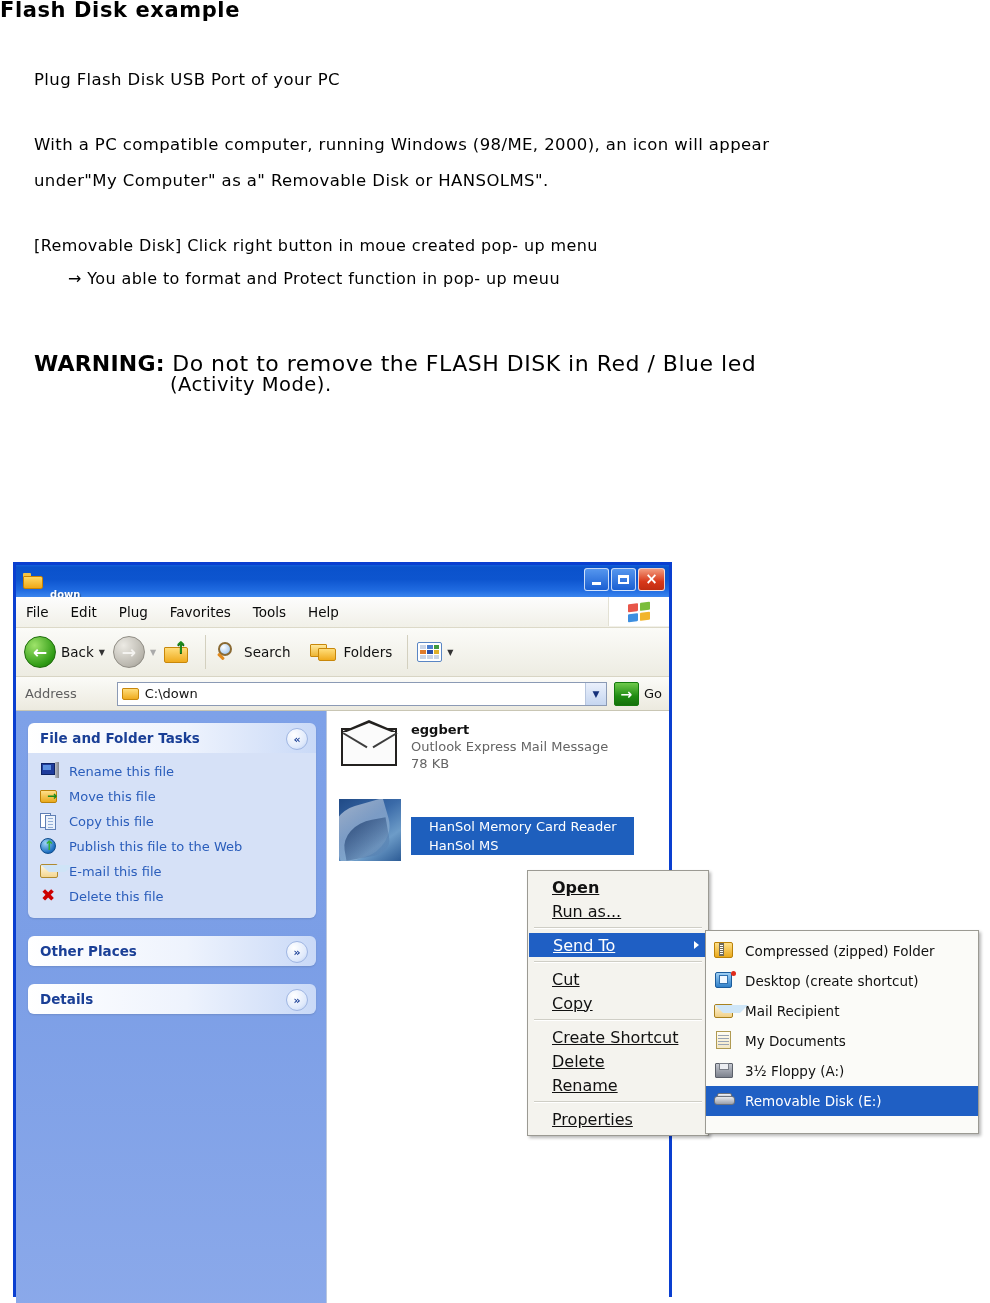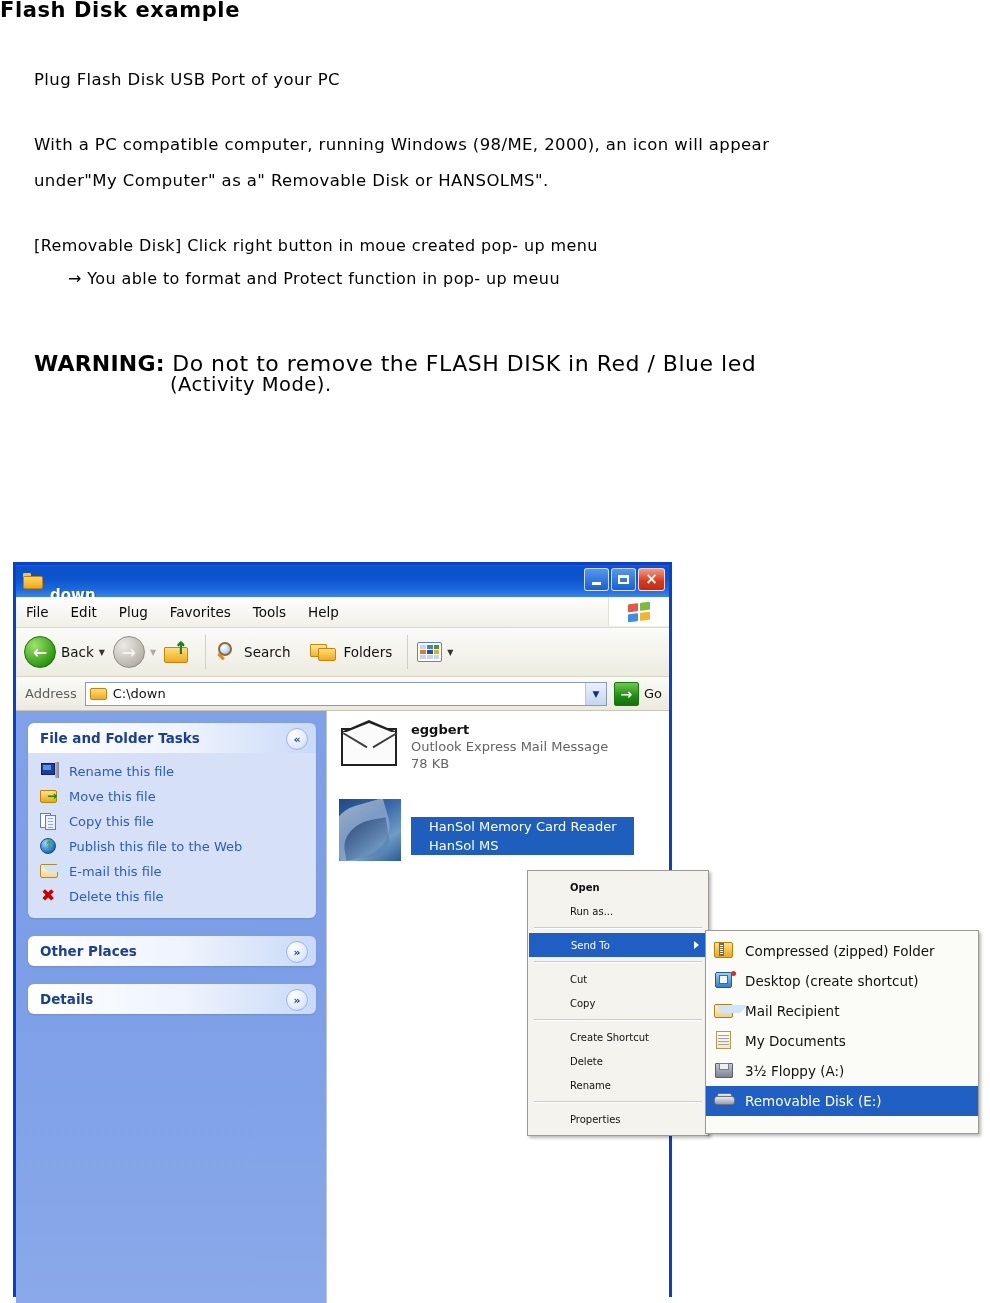--- a/index.html
+++ b/index.html
@@ -36,21 +36,21 @@
   }
   .titlebar{
     height:32px;
     background:linear-gradient(to bottom,#1160d8 0%,#0a52cc 8%,#0d55cf 45%,#1f6ae0 78%,#3b85ee 100%);
     display:flex;align-items:center;padding-left:7px;position:relative;
   }
   .title-folder{width:20px;height:16px;position:relative;margin-right:7px;flex:0 0 auto;}
   .title-folder .tab{position:absolute;left:0;top:0;width:8px;height:4px;background:#f6c342;border-radius:1px 1px 0 0;}
   .title-folder .body{position:absolute;left:0;top:3px;width:20px;height:13px;
         background:linear-gradient(to bottom,#ffd862,#f0a817);border:1px solid #c98302;border-radius:1px 2px 2px 2px;box-sizing:border-box;}
-  .title-text{color:#fff;font-weight:bold;font-size:15px;text-shadow:1px 1px 1px rgba(0,0,0,.45);margin-top:27px;}
+  .title-text{color:#fff;font-weight:bold;font-size:10px;text-shadow:1px 1px 1px rgba(0,0,0,.45);margin-top:27px;}
   .winbtns{position:absolute;right:4px;top:3px;display:flex;gap:2px;}
   .wbtn{width:25px;height:23px;border-radius:3px;border:1px solid rgba(255,255,255,.75);
         display:flex;align-items:center;justify-content:center;box-sizing:border-box;}
   .wbtn.min{background:linear-gradient(to bottom,#5596ee,#1a5fd2);}
   .wbtn.max{background:linear-gradient(to bottom,#5596ee,#1a5fd2);}
   .wbtn.close{background:linear-gradient(to bottom,#f39b7e,#d8381a 60%,#c02d12);width:27px;}
   .glyph-min{width:9px;height:3px;background:#fff;margin-top:7px;}
   .glyph-max{width:11px;height:9px;border:2px solid #fff;border-top-width:3px;box-sizing:border-box;}
   .glyph-close{color:#fff;font-size:15px;font-weight:bold;line-height:1;font-family:"DejaVu Sans",sans-serif;}
 
@@ -98,21 +98,21 @@
   .viewsicon{width:25px;height:20px;border:1px solid #5a86c4;background:#fff;border-radius:2px;
         display:grid;grid-template-columns:repeat(3,1fr);grid-template-rows:repeat(3,1fr);gap:1px;padding:2px;box-sizing:border-box;}
   .viewsicon i{display:block;}
 
   .addressbar{
     height:33px;background:linear-gradient(to bottom,#fbfbf8,#eceadf);
     border-bottom:1px solid #c9c6b4;display:flex;align-items:center;padding-left:9px;
   }
   .addr-lbl{font-size:13px;color:#5f5f5f;margin-right:8px;}
   .addr-box{flex:1;height:24px;background:#fff;border:1px solid #8b9ab5;display:flex;align-items:center;
-        padding-left:4px;box-sizing:border-box;position:relative;}
+        padding-left:4px;box-sizing:border-box;position:relative;margin-left:32px;}
   .addr-folder{width:17px;height:14px;position:relative;margin-right:6px;}
   .addr-folder .b{position:absolute;left:0;top:1px;width:17px;height:12px;background:linear-gradient(to bottom,#ffdd7a,#efab1e);border:1px solid #c8870a;box-sizing:border-box;border-radius:1px 2px 2px 2px;}
   .addr-val{font-size:13px;color:#111;}
   .addr-drop{position:absolute;right:0;top:0;width:20px;height:22px;background:linear-gradient(to bottom,#eaf0fb,#c6d6f0);
         display:flex;align-items:center;justify-content:center;border-left:1px solid #b8c6de;}
   .addr-drop span{font-size:9px;color:#16317a;}
   .gobtn{display:flex;align-items:center;margin:0 7px 0 7px;}
   .gosq{width:23px;height:22px;background:linear-gradient(to bottom,#6ec94b,#1f8c12 60%,#15710c);
         border:1px solid #157a0d;border-radius:2px;display:flex;align-items:center;justify-content:center;}
   .gosq span{color:#fff;font-size:14px;font-weight:bold;line-height:1;}
@@ -179,21 +179,21 @@
         background:linear-gradient(150deg,rgba(22,54,102,.75),rgba(120,160,210,.25));transform:rotate(-10deg);}
   .hs-label{display:inline-block;background:#1e5fbd;color:#fff;font-size:13px;line-height:19px;padding:0 18px;}
   .hs-label span{display:block;}
 
   
   #ctxmenu{
     position:absolute;left:527px;top:870px;width:180px;
     background:#f4f3ee;border:1px solid #9b9a93;box-shadow:2px 2px 3px rgba(0,0,0,.28);
     padding:4px 0;z-index:20;
   }
-  .cm-item{height:24px;display:flex;align-items:center;padding-left:42px;font-size:10px;color:#111;position:relative;}
+  .cm-item{height:24px;display:flex;align-items:center;padding-left:24px;font-size:16px;color:#111;position:relative;text-decoration:underline;}
   .cm-item.bold{font-weight:bold;}
   .cm-item.sel{background:#1f5fc4;color:#fff;margin:0 1px;}
   .cm-sep{height:1px;background:#cfcec6;margin:4px 6px 4px 6px;border-bottom:1px solid #ffffff;}
   .cm-arrow{position:absolute;right:8px;top:8px;width:0;height:0;
         border-top:4px solid transparent;border-bottom:4px solid transparent;border-left:5px solid #fff;}
 
   
   #submenu{
     position:absolute;left:705px;top:930px;width:272px;
     background:#fbfbf8;border:1px solid #9b9a93;box-shadow:2px 2px 3px rgba(0,0,0,.28);

